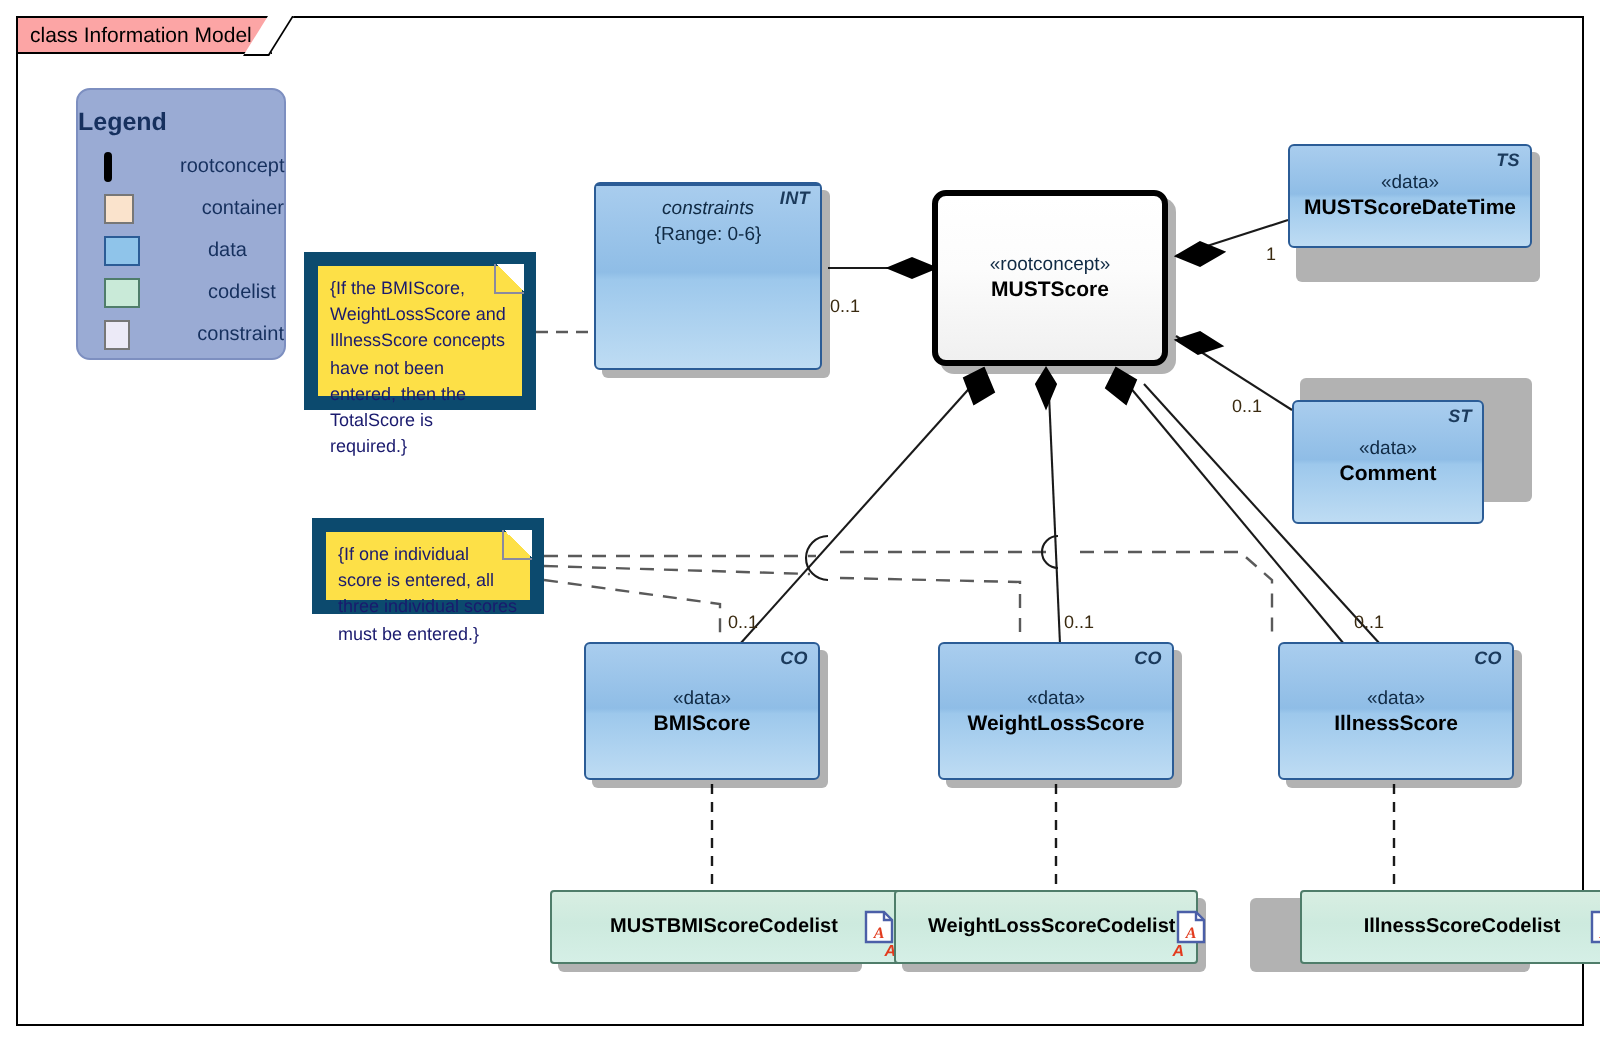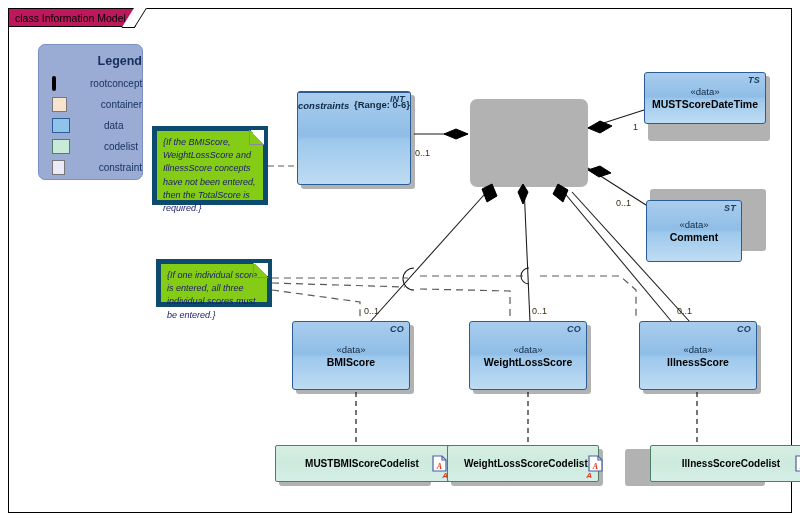--- a/index.html
+++ b/index.html
@@ -2,21 +2,21 @@
 <html><head>
 <meta charset="utf-8">
 <style>
   html,body{margin:0;padding:0;background:#ffffff;}
   body{font-family:"Liberation Sans",sans-serif;}
   #canvas{position:relative;width:800px;height:525px;background:#ffffff;overflow:hidden;}
 
   
   .frame{position:absolute;left:8px;top:8px;width:784px;height:505px;border:1.3px solid #000;box-sizing:border-box;background:#fff;}
   .frame-tab{position:absolute;left:8px;top:8px;height:19px;box-sizing:border-box;
-             border:1.3px solid #000;background:#be185d;padding:0 9px 0 6px;
+             border:1.3px solid #000;background:#fca5a5;padding:0 9px 0 6px;
              display:flex;align-items:center;font-size:10.5px;color:#000;white-space:nowrap;
              border-bottom-right-radius:0;text-align:right;}
   .frame-tab-clip{position:absolute;right:-12px;top:-1.3px;width:13px;height:19.6px;background:#fff;
                   border-right:1.3px solid #000;border-bottom:1.3px solid #000;
                   transform:skewX(-32deg);transform-origin:top left;box-sizing:border-box;}
 
   svg.wires{position:absolute;left:0;top:0;width:800px;height:525px;pointer-events:none;}
   .shadow{position:absolute;box-sizing:border-box;background:rgba(0,0,0,.30);border-radius:3px;}
 
   .cls{position:absolute;box-sizing:border-box;border:1px solid #2b5c96;border-radius:3px;
@@ -28,43 +28,43 @@
 
   
   .rootcls{position:absolute;box-sizing:border-box;border:3.4px solid #000;border-radius:7px;
            background:linear-gradient(to bottom,#ffffff 0%,#fcfcfc 45%,#f0f0f0 100%);
            display:flex;flex-direction:column;align-items:center;justify-content:center;}
 
   
   .cls.sectioned{display:block;}
   .cls .sec-top{height:60px;display:flex;flex-direction:column;align-items:center;justify-content:center;}
   .cls .divider{height:1px;background:#2b5c96;}
-  .cls .sec-bot{display:flex;flex-direction:row;align-items:center;justify-content:space-between;padding-top:5px;font-weight:bold;}
+  .cls .sec-bot{display:flex;flex-direction:column;align-items:center;justify-content:flex-start;padding-top:5px;}
   .sec-title{font-size:9.5px;font-style:italic;color:#102a44;line-height:13px;}
   .sec-item{font-size:9.5px;color:#102a44;line-height:14px;}
 
   
   .codelist{position:absolute;box-sizing:border-box;border:1px solid #4f7d6a;border-radius:2px;
             background:linear-gradient(to bottom,#d8eee2 0%,#cdeade 45%,#d5efe6 100%);
             display:flex;align-items:center;}
   .codelist .cl-name{flex:1;text-align:center;font-size:10px;font-weight:bold;color:#000;padding-left:16px;}
   .codelist .doc-icon{width:15px;height:17px;margin-right:7px;position:relative;}
   .codelist .red-a{position:absolute;right:6px;bottom:1px;font-size:8px;font-weight:bold;font-style:italic;color:#e23b1e;}
 
   
-  .note{position:absolute;box-sizing:border-box;background:#84cc16;border:5px solid #0c4a6e;
-        font-size:9px;color:#1a1a6e;line-height:13.2px;padding:5px 6px 4px 6px;font-style:italic;}
+  .note{position:absolute;box-sizing:border-box;background:#fde047;border:7px solid #0c4a6e;
+        font-size:9px;color:#1a1a6e;line-height:13.2px;padding:5px 6px 4px 6px;}
   .note .fold{position:absolute;right:-1px;top:-1px;width:15px;height:15px;
               background:linear-gradient(225deg,#ffffff 0 50%,transparent 50%);
               border-left:1px solid #8a8aa0;border-bottom:1px solid #8a8aa0;box-sizing:border-box;}
 
   
   .legend{position:absolute;box-sizing:border-box;border:1px solid #7d8fc0;border-radius:7px;
           background:#9aabd4;}
-  .legend-title{text-align:right;font-size:12.5px;font-weight:bold;color:#16305e;margin-top:9px;margin-bottom:7px;}
+  .legend-title{text-align:left;font-size:12.5px;font-weight:bold;color:#16305e;margin-top:9px;margin-bottom:7px;}
   .legend-row{display:flex;align-items:center;margin:0 0 4px 13px;height:17px;gap:25px;}
   .sw{width:18px;height:15px;box-sizing:border-box;margin-right:9px;}
   .sw-root{background:#ffffff;border:2.2px solid #000;border-radius:2px;}
   .sw-container{background:#fae3cc;border:1px solid #777;}
   .sw-data{background:#8fc4ea;border:1px solid #2b5c96;}
   .sw-codelist{background:#c9ead8;border:1px solid #4f7d6a;}
   .sw-constraint{background:#eceaf7;border:1px solid #777;}
   .legend-label{font-size:10px;color:#16305e;}
 
   
@@ -182,20 +182,24 @@
   <div class="cls sectioned" style="left:297px;top:91px;width:114px;height:94px;">
     <span class="corner">INT</span>
     <div class="divider"></div>
     <div class="sec-bot">
       <div class="sec-title">constraints</div>
       <div class="sec-item">{Range: 0-6}</div>
     </div>
   </div>
 
   <div class="shadow" style="left:470px;top:99px;width:118px;height:88px;border-radius:7px;"></div>
+  <div class="rootcls" style="left:466px;top:95px;width:118px;height:88px;">
+    <div class="stereo">«rootconcept»</div>
+    <div class="cname">MUSTScore</div>
+  </div>
 
   <div class="shadow" style="left:648px;top:76px;width:122px;height:65px;"></div>
   <div class="cls" style="left:644px;top:72px;width:122px;height:52px;">
     <span class="corner">TS</span>
     <div class="stereo">«data»</div>
     <div class="cname">MUSTScoreDateTime</div>
   </div>
 
   <div class="shadow" style="left:650px;top:189px;width:116px;height:62px;"></div>
   <div class="cls" style="left:646px;top:200px;width:96px;height:62px;">

